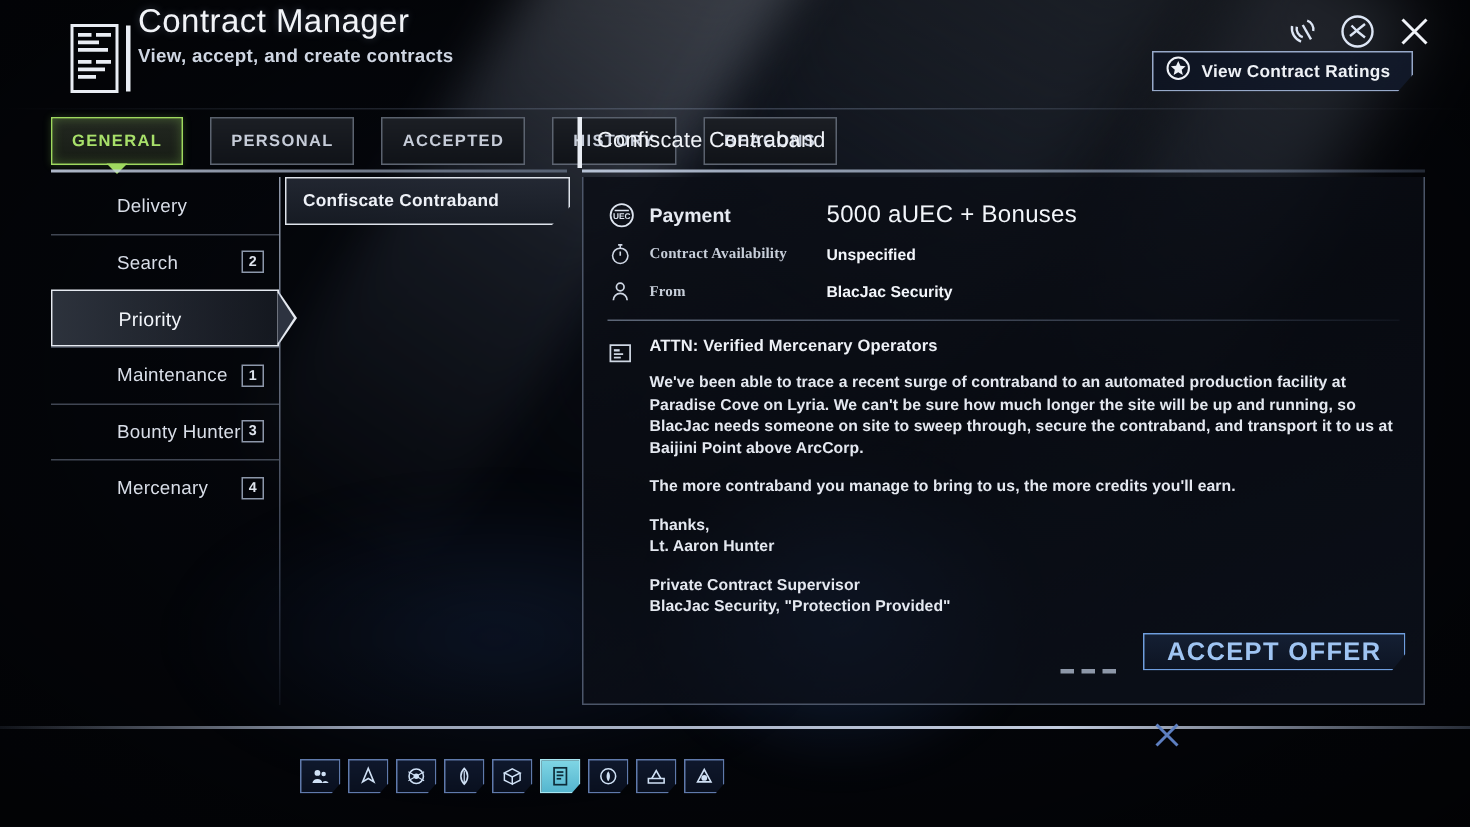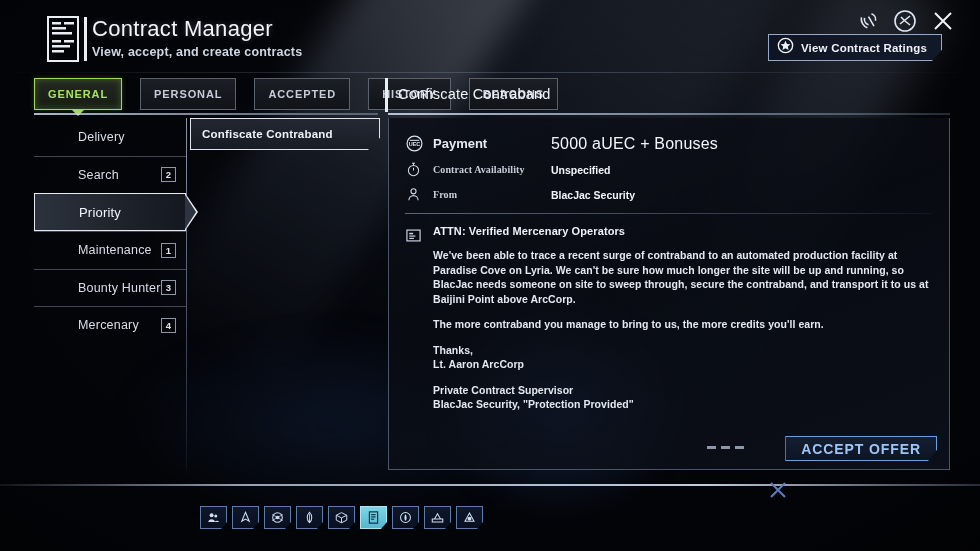--- a/index.html
+++ b/index.html
@@ -45,21 +45,21 @@
   #bg .hairline {
     position:absolute; height:1px; left:0; right:0;
     background:linear-gradient(90deg, rgba(160,180,215,0), rgba(170,190,225,.5) 20%, rgba(180,200,235,.75) 60%, rgba(150,175,215,0));
   }
 
   
   #header { position:absolute; left:0; top:0; width:980px; height:78px; }
   #appicon {
     position:absolute; left:40px; top:12px; width:54px; height:54px;
   }
-  #title-block { position:absolute; left:92px; top:16px; }
+  #title-block { position:absolute; left:92px; top:1px; }
   #app-title {
     font-size:22px; font-weight:400; letter-spacing:.3px;
     color:#f2f4f8; text-shadow:0 0 6px rgba(190,210,240,.28);
   }
   #app-sub {
     font-size:12.5px; font-weight:700; letter-spacing:.2px; color:#cfd6e2; margin-top:3px;
   }
 
   
   #close-btn {
@@ -189,23 +189,23 @@
   #body { flex:1; }
   #attn { font-size:11px; font-weight:700; color:#eef1f7; letter-spacing:.1px; margin-bottom:11px; }
   #body p {
     font-size:10.5px; font-weight:700; line-height:14.5px; color:#e4e8f0;
     margin-bottom:11px; letter-spacing:.05px;
   }
   #body p.sig { margin-bottom:0; }
 
   
   #accept-btn {
-    position:absolute; right:12px; bottom:8px;
+    position:absolute; right:12px; bottom:22px;
     height:25px; padding:0 15px; display:flex; align-items:center;
-    font-size:14px; font-weight:700; letter-spacing:.9px; color:#9fc4f2;
+    font-size:17px; font-weight:700; letter-spacing:.9px; color:#9fc4f2;
     border:1px solid #6f9ede;
     background:linear-gradient(180deg, rgba(22,34,56,.85), rgba(14,22,38,.8));
     clip-path:polygon(0 0, 100% 0, 100% 55%, calc(100% - 9px) 100%, 0 100%);
     box-shadow:0 0 8px rgba(95,150,225,.25);
     cursor:pointer;
   }
   #dashes { position:absolute; left:318px; bottom:20px; display:flex; gap:5px; }
   #dashes i { display:block; width:9px; height:3px; background:#8d97a8; }
 
   
@@ -392,21 +392,21 @@
         <rect x="5.5" y="11" width="8" height="1.5" fill="#cfd7e4"></rect>
         <rect x="5.5" y="14" width="6" height="1.5" fill="#cfd7e4"></rect>
       </svg>
     </div>
     <div id="body">
       <div id="attn">ATTN: Verified Mercenary Operators</div>
       <p>We've been able to trace a recent surge of contraband to an automated production facility at Paradise Cove on Lyria. We can't be sure how much longer the site will be up and running, so BlacJac needs someone on site to sweep through, secure the contraband, and transport it to us at Baijini Point above ArcCorp.</p>
       <p>The more contraband you manage to bring to us, the more credits you'll earn.</p>
       <p>
         <span>Thanks,</span><br>
-        <span>Lt. Aaron ArcCorp</span>
+        <span>Lt. Aaron Hunter</span>
       </p>
       <p class="sig">
         <span>Private Contract Supervisor</span><br>
         <span>BlacJac Security, "Protection Provided"</span>
       </p>
     </div>
   </div>
 
   <div id="dashes">
       <i></i>

